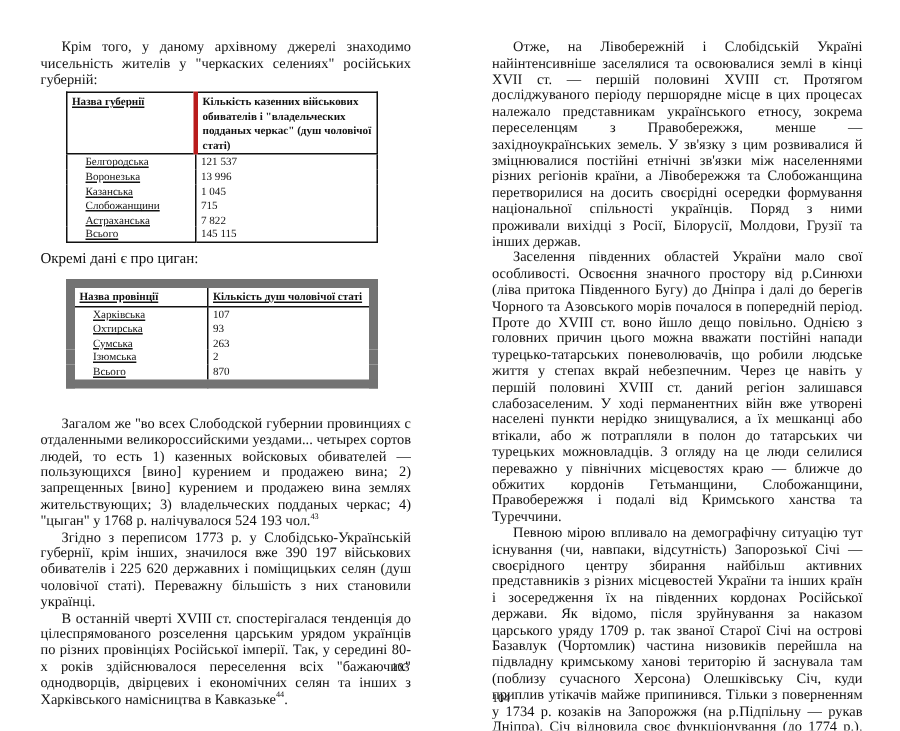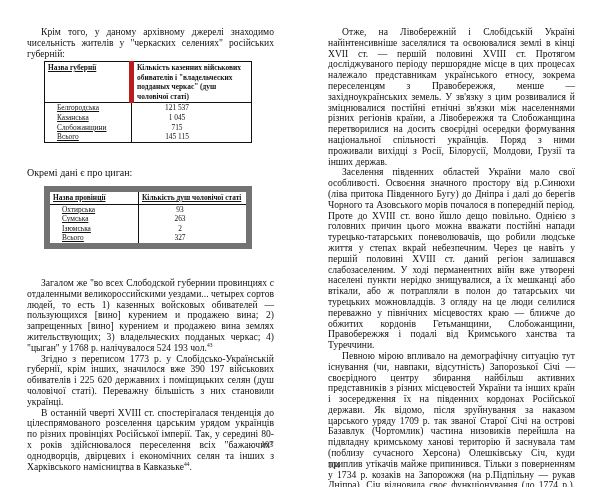--- a/index.html
+++ b/index.html
@@ -10,26 +10,26 @@
   .right { left:300px; width:300px; }
   .text { font-size:9.6px; line-height:10.8px; text-align:justify; }
   .left .block { position:absolute; left:27px; width:247px; }
   .right .block { position:absolute; left:28px; width:247px; }
   p { margin:0; text-indent:14px; }
   sup { font-size:5.5px; line-height:0; vertical-align:super; }
   table { border-collapse:collapse; font-size:7.4px; line-height:9.6px; }
   .t1 { position:absolute; left:44px; top:61px; width:208px; border:1px solid #111; }
   .t2 { position:absolute; left:44px; top:186px; width:208px; border:6px solid #737373; }
   th { font-weight:bold; text-align:left; vertical-align:top; padding:1px 3px; border-bottom:1px solid #111; }
-  .t1 th.c1 { width:78px; border-right:5px solid #b91c1c; }
+  .t1 th.c1 { width:78px; border-right:3px solid #b91c1c; }
   .t2 th.c1 { width:82px; border-right:1px solid #111; }
   th u, .tot u { text-decoration:underline; }
   td { padding:0 3px; }
   td.name { padding-left:12px; border-right:1px solid #111;text-decoration:underline; }
-  td.val { text-align:center; padding-right:32px; }
+  td.val { text-align:left; padding-right:32px; }
   .t2 td.val { padding-right:28px; }
   .mid { position:absolute; left:27px; top:167px; font-size:10px; }
   .pnum { position:absolute; font-size:8px; }
 </style>
 </head>
 <body>
 
 <div class="page left">
   <div class="block text" style="top:27px;">
     <p>Крім того, у даному архівному джерелі знаходимо чисельність жителів у "черкаских селениях" російських губерній:</p>
@@ -41,59 +41,71 @@
         <th class="c1"><u>Назва губернії</u></th>
         <th><span>Кількість казенних військових обивателів і "владельческих подданых черкас" (душ чоловічої статі)</span></th>
       </tr>
     </thead>
     <tbody id="t1body">
         <tr>
           <td class="name">Белгородська</td>
           <td class="val">121 537</td>
         </tr>
         <tr>
+          <td class="name">Воронезька</td>
+          <td class="val">13 996</td>
+        </tr>
+        <tr>
           <td class="name">Казанська</td>
           <td class="val">1 045</td>
         </tr>
         <tr>
           <td class="name">Слобожанщини</td>
           <td class="val">715</td>
+        </tr>
+        <tr>
+          <td class="name">Астраханська</td>
+          <td class="val">7 822</td>
         </tr>
         <tr>
           <td class="name tot">Всього</td>
           <td class="val">145 115</td>
         </tr>
       </tbody>
   </table>
 
   <div class="mid">Окремі дані є про циган:</div>
 
   <table class="t2">
     <thead>
       <tr>
         <th class="c1"><u>Назва провінції</u></th>
         <th><u>Кількість душ чоловічої статі</u></th>
       </tr>
     </thead>
     <tbody id="t2body">
         <tr>
+          <td class="name">Харківська</td>
+          <td class="val">107</td>
+        </tr>
+        <tr>
           <td class="name">Охтирська</td>
           <td class="val">93</td>
         </tr>
         <tr>
           <td class="name">Сумська</td>
           <td class="val">263</td>
         </tr>
         <tr>
           <td class="name">Ізюмська</td>
           <td class="val">2</td>
         </tr>
         <tr>
           <td class="name tot">Всього</td>
-          <td class="val">327</td>
+          <td class="val">870</td>
         </tr>
       </tbody>
   </table>
 
   <div class="block text" style="top:278px;">
     <p><span>Загалом же "во всех Слободской губернии провинциях с отдаленными великороссийскими уездами... четырех сортов людей, то есть 1) казенных войсковых обивателей — пользующихся [вино] курением и продажею вина; 2) запрещенных [вино] курением и продажею вина землях жительствующих; 3) владельческих подданых черкас; 4) "цыган" у 1768 р. налічувалося 524 193 чол.</span><sup>43</sup></p>
     <p>Згідно з переписом 1773 р. у Слобідсько-Українській губернії, крім інших, значилося вже 390 197 військових обивателів і 225 620 державних і поміщицьких селян (душ чоловічої статі). Переважну більшість з них становили українці.</p>
     <p><span>В останній чверті XVIII ст. спостерігалася тенденція до цілеспрямованого розселення царським урядом українців по різних провінціях Російської імперії. Так, у середині 80-х років здійснювалося переселення всіх "бажаючих" однодворців, двірцевих і економічних селян та інших з Харківського намісництва в Кавказьке</span><sup>44</sup><span>.</span></p>
   </div>
 

